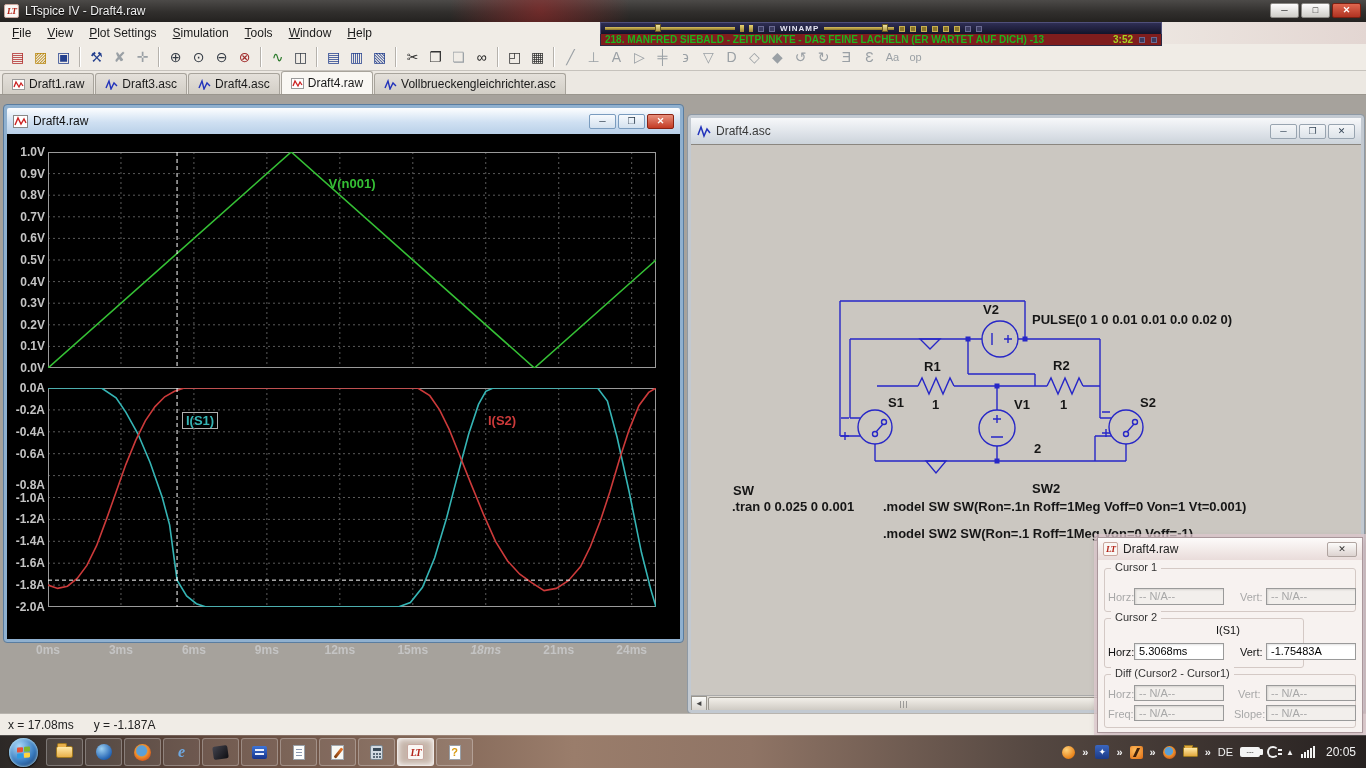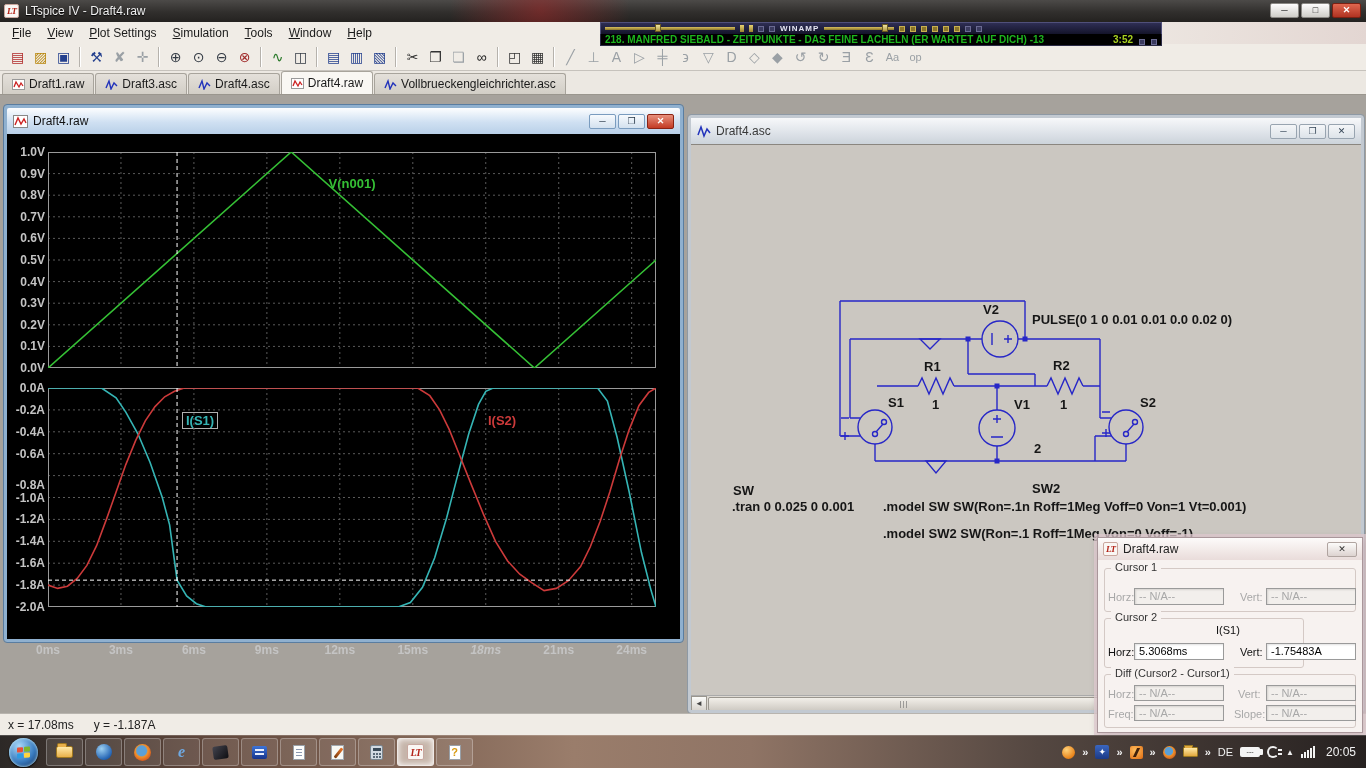--- a/index.html
+++ b/index.html
@@ -29,21 +29,21 @@
   
   .wa{position:absolute;left:600px;top:22px;width:562px;height:24px;z-index:45;}
   .wa-top{height:12px;background:linear-gradient(#2e2e54,#14142a);border:1px solid #50507a;border-bottom:none;
     display:flex;align-items:center;gap:5px;padding:0 4px;}
   .wa-track{height:3px;background:linear-gradient(#d8c060,#8a7428);position:relative;}
   .wa-thumb{position:absolute;top:-3px;width:6px;height:8px;background:linear-gradient(#efe3a0,#b09a40);border:1px solid #6a5a20;}
   .wa-tick{width:4px;height:7px;background:linear-gradient(#e6d070,#9a8430);}
   .wa-brand{color:#e4e4f2;font:bold 8px "Liberation Sans",sans-serif;letter-spacing:1px;}
   .wa-sq{width:6px;height:6px;background:#3a3a5e;border:1px solid #6a6a92;}
   .wa-gold{background:#8a7428;border-color:#c8b050;}
-  .wa-bottom{height:12px;background:#000000;border:1px solid #2a2a44;border-top:none;display:flex;align-items:flex-end;padding:0 4px;gap:6px;}
+  .wa-bottom{height:12px;background:#7f1d1d;border:1px solid #2a2a44;border-top:none;display:flex;align-items:center;padding:0 4px;gap:6px;}
   .wa-song{flex:1;color:#1db41d;font:bold 10px/10px "Liberation Sans",sans-serif;white-space:nowrap;overflow:hidden;}
   .wa-time{color:#a8d020;font:bold 10px "Liberation Sans",sans-serif;}
 
   
   .toolbar{position:absolute;left:0;top:44px;width:1366px;height:27px;background:#f0ece6;border-bottom:1px solid #c6c2bc;
     display:flex;align-items:center;padding-left:6px;z-index:5;}
   .tbico{width:23px;height:22px;display:flex;align-items:center;justify-content:center;font-size:14px;}
   .tbsep{width:2px;height:20px;border-left:1px solid #b6b2ac;border-right:1px solid #fff;margin:0 4px;}
 
   

